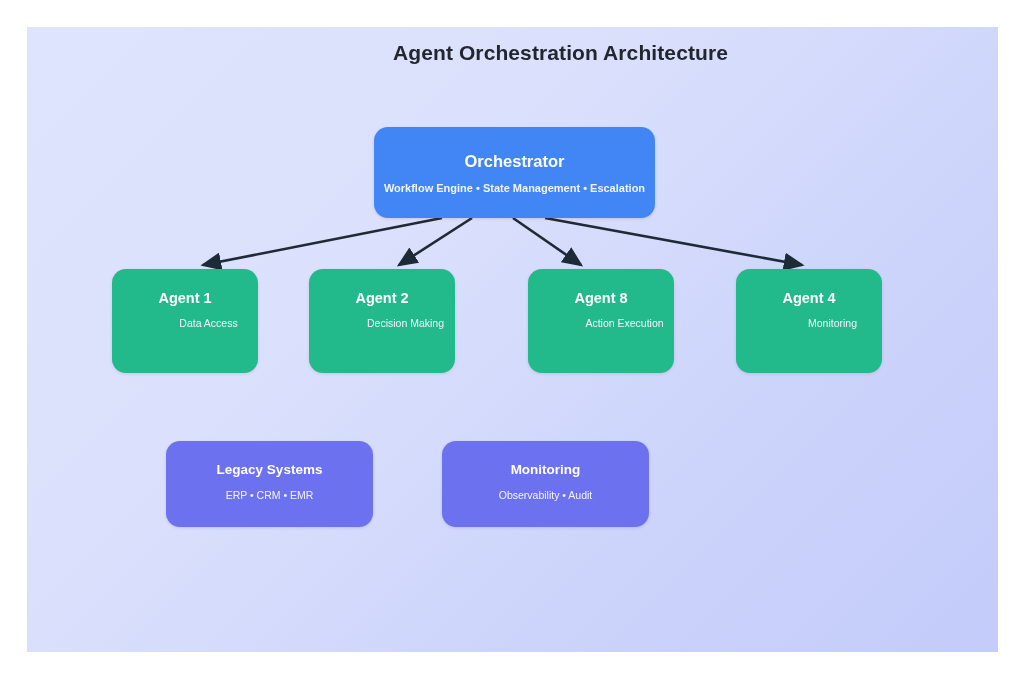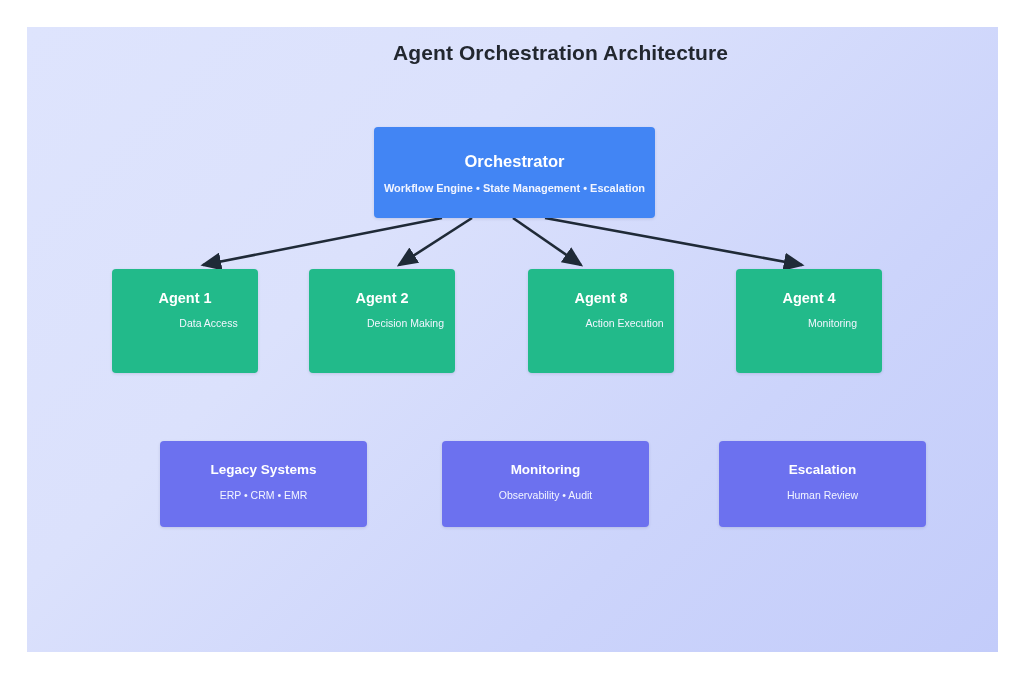--- a/index.html
+++ b/index.html
@@ -32,21 +32,21 @@
     text-align: center;
     font-size: 21px;
     font-weight: bold;
     color: #22272f;
     letter-spacing: 0.1px;
     margin-left: 48px;
   }
 
   .node {
     position: absolute;
-    border-radius: 4px;
+    border-radius: 14px;
     box-sizing: border-box;
     display: flex;
     flex-direction: column;
     align-items: center;
     box-shadow: 0 1px 3px rgba(40, 50, 90, 0.14);
   }
   .node .node-title {
     font-weight: bold;
     color: #ffffff;
     line-height: 1.1;
@@ -87,21 +87,21 @@
   
   .support-node {
     top: 414px;
     width: 207px;
     height: 86px;
     background: #6c71ef;
     padding-top: 22px;
   }
   .support-node .node-title { font-size: 13.5px; }
   .support-node .node-sub { font-size: 10.5px; margin-top: 12px; }
-  #node-legacy { left: 133px; align-items: center; }
+  #node-legacy { left: 139px; align-items: center; }
   #node-monitoring { left: 415px; }
   #node-escalation { left: 692px; }
 
   #edges {
     position: absolute;
     left: 0;
     top: 0;
     width: 971px;
     height: 625px;
     pointer-events: none;
@@ -156,18 +156,14 @@
   <div class="node support-node" id="node-legacy">
     <div class="node-title">Legacy Systems</div>
     <div class="node-sub">ERP • CRM • EMR</div>
   </div>
 
   <div class="node support-node" id="node-monitoring">
     <div class="node-title">Monitoring</div>
     <div class="node-sub">Observability • Audit</div>
   </div>
 
-  <div class="node support-node" id="node-escalation">
-    <div class="node-title">Escalation</div>
-    <div class="node-sub">Human Review</div>
-  </div>
 
 </div>
 
 </body></html>

